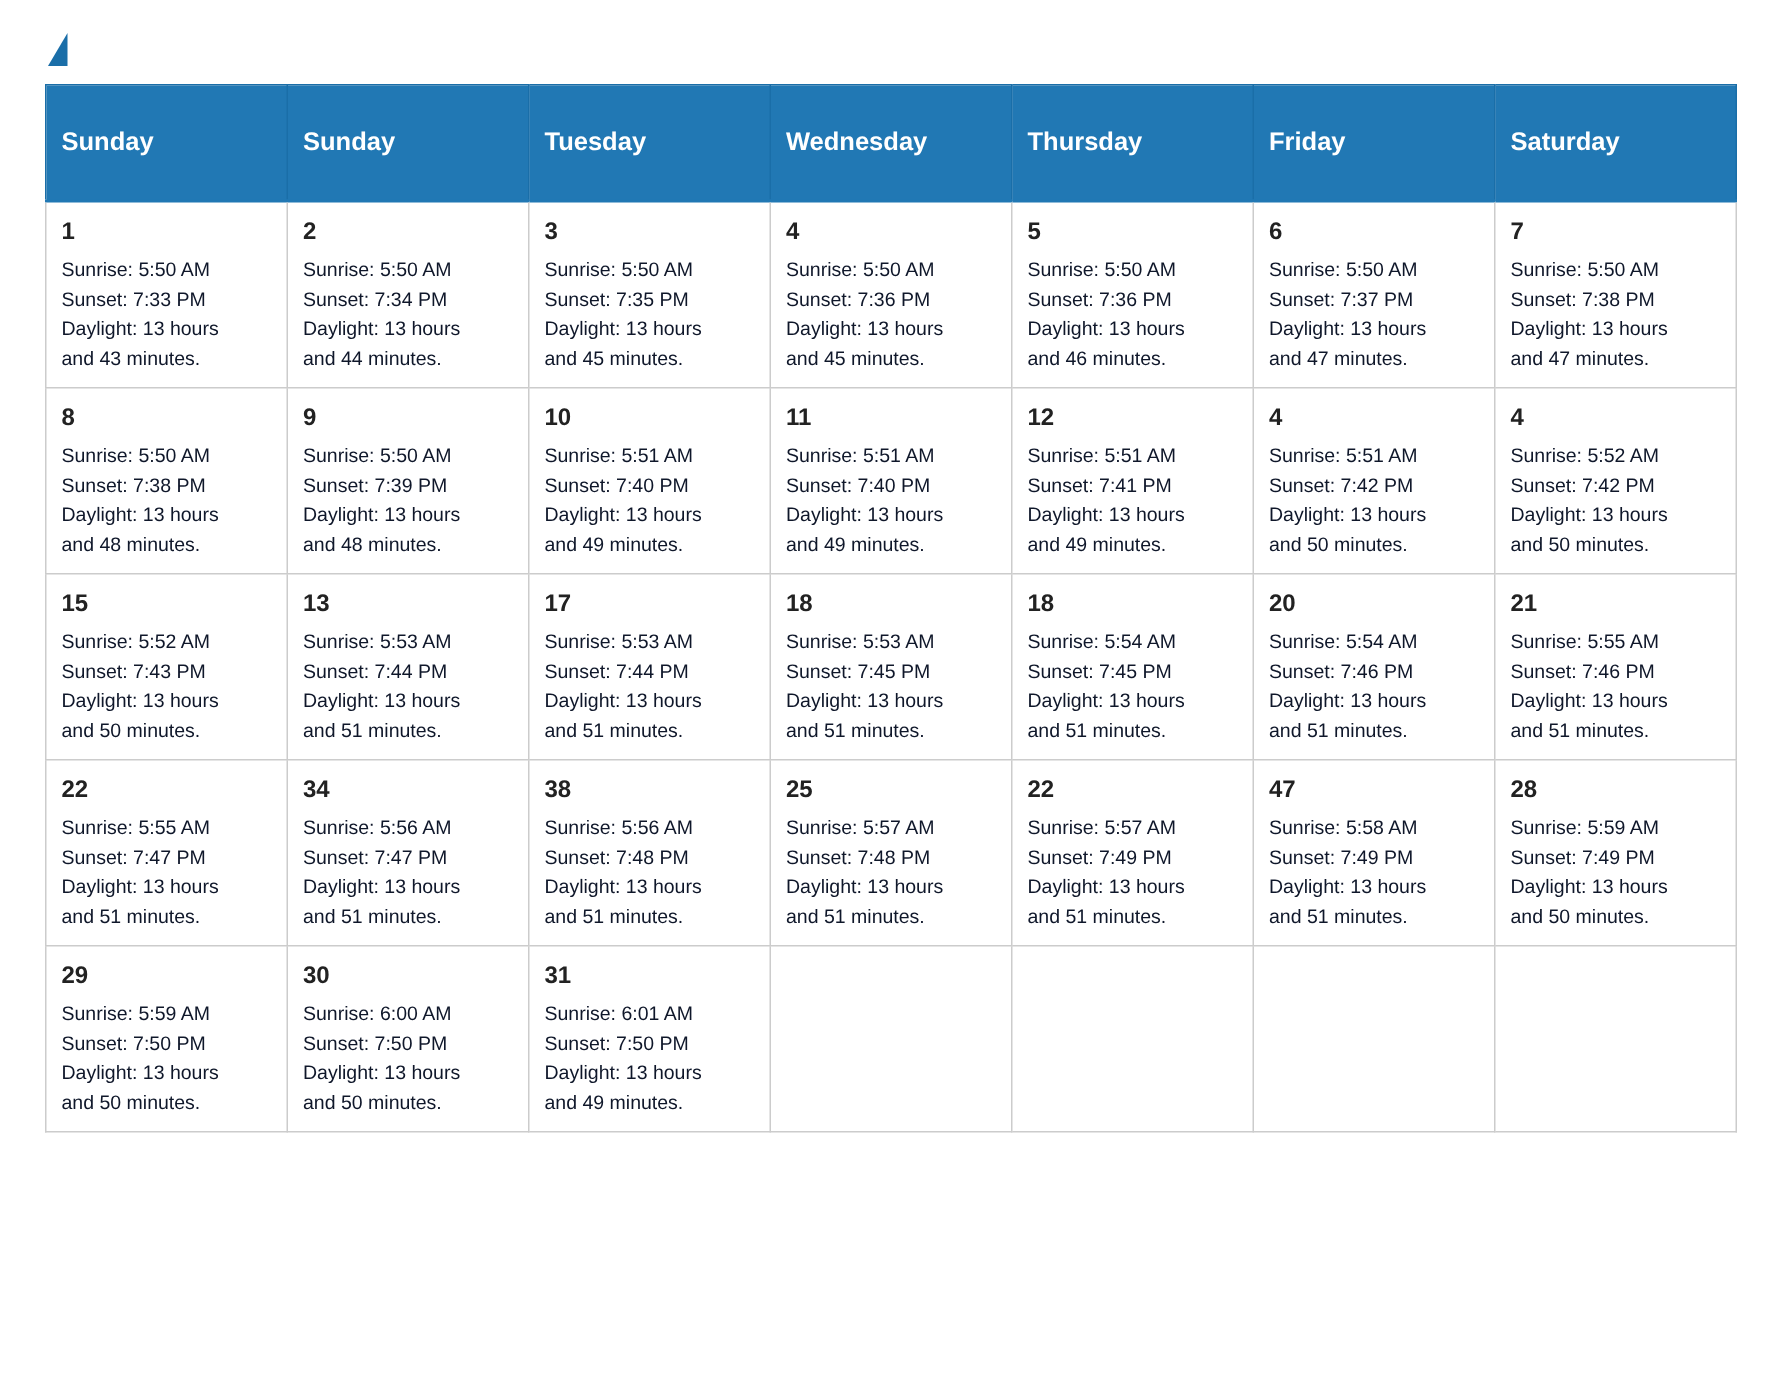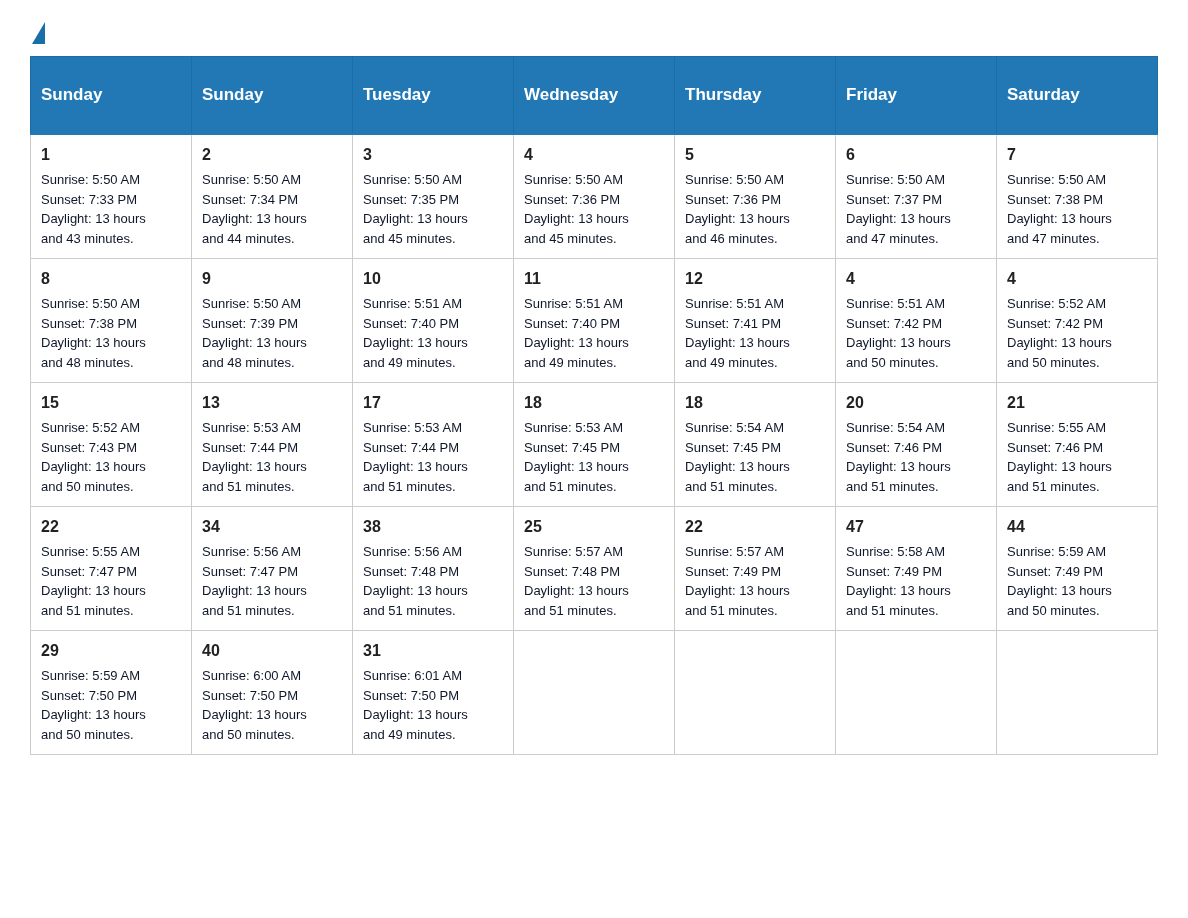--- a/index.html
+++ b/index.html
@@ -239,31 +239,31 @@
         </td>
         <td>
           <span class="day-num">22</span>
           <div class="day-info">Sunrise: 5:57 AM<br>Sunset: 7:49 PM<br>Daylight: 13 hours<br>and 51 minutes.</div>
         </td>
         <td>
           <span class="day-num">47</span>
           <div class="day-info">Sunrise: 5:58 AM<br>Sunset: 7:49 PM<br>Daylight: 13 hours<br>and 51 minutes.</div>
         </td>
         <td>
-          <span class="day-num">44</span>
+          <span class="day-num">28</span>
           <div class="day-info">Sunrise: 5:59 AM<br>Sunset: 7:49 PM<br>Daylight: 13 hours<br>and 50 minutes.</div>
         </td>
       </tr>
       <tr>
         <td>
           <span class="day-num">29</span>
           <div class="day-info">Sunrise: 5:59 AM<br>Sunset: 7:50 PM<br>Daylight: 13 hours<br>and 50 minutes.</div>
         </td>
         <td>
-          <span class="day-num">40</span>
+          <span class="day-num">30</span>
           <div class="day-info">Sunrise: 6:00 AM<br>Sunset: 7:50 PM<br>Daylight: 13 hours<br>and 50 minutes.</div>
         </td>
         <td>
           <span class="day-num">31</span>
           <div class="day-info">Sunrise: 6:01 AM<br>Sunset: 7:50 PM<br>Daylight: 13 hours<br>and 49 minutes.</div>
         </td>
         <td></td>
         <td></td>
         <td></td>
         <td></td>

